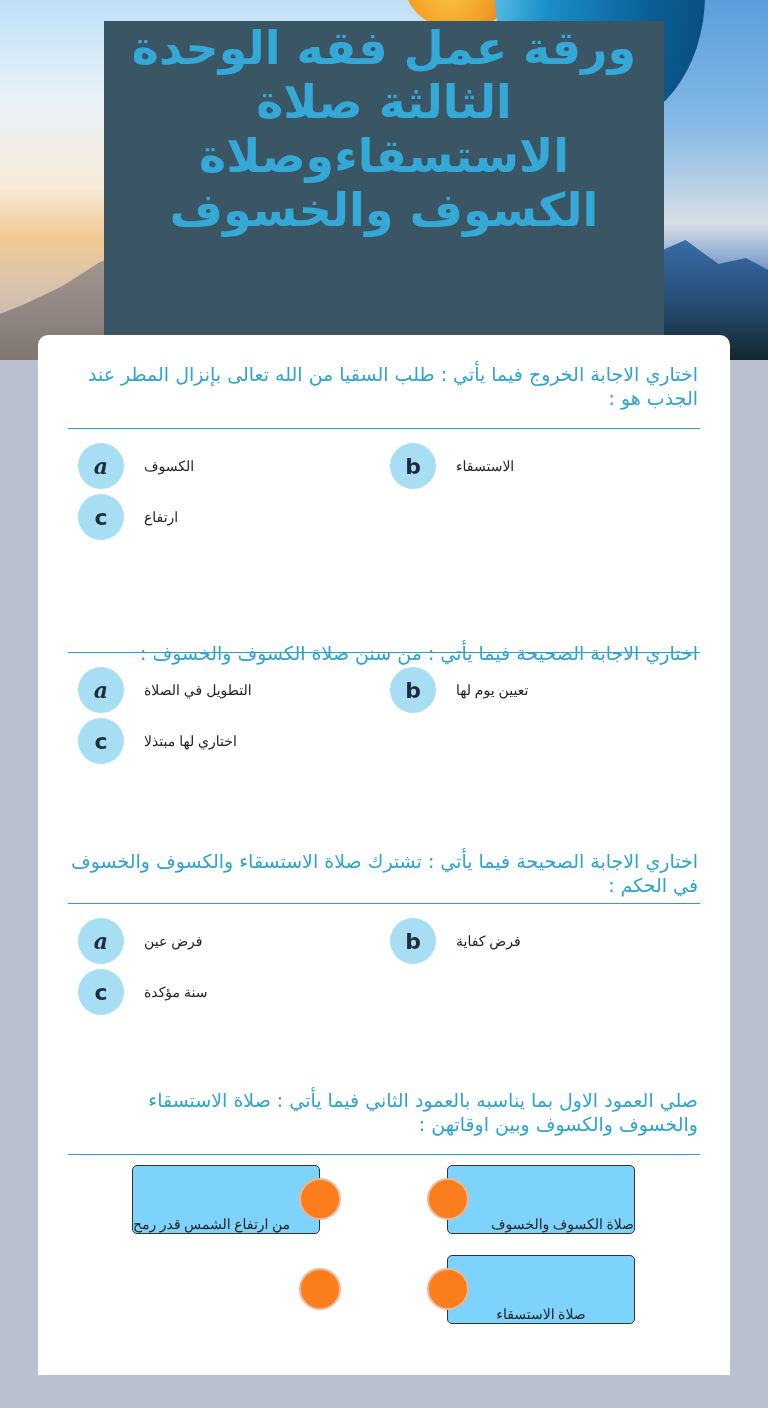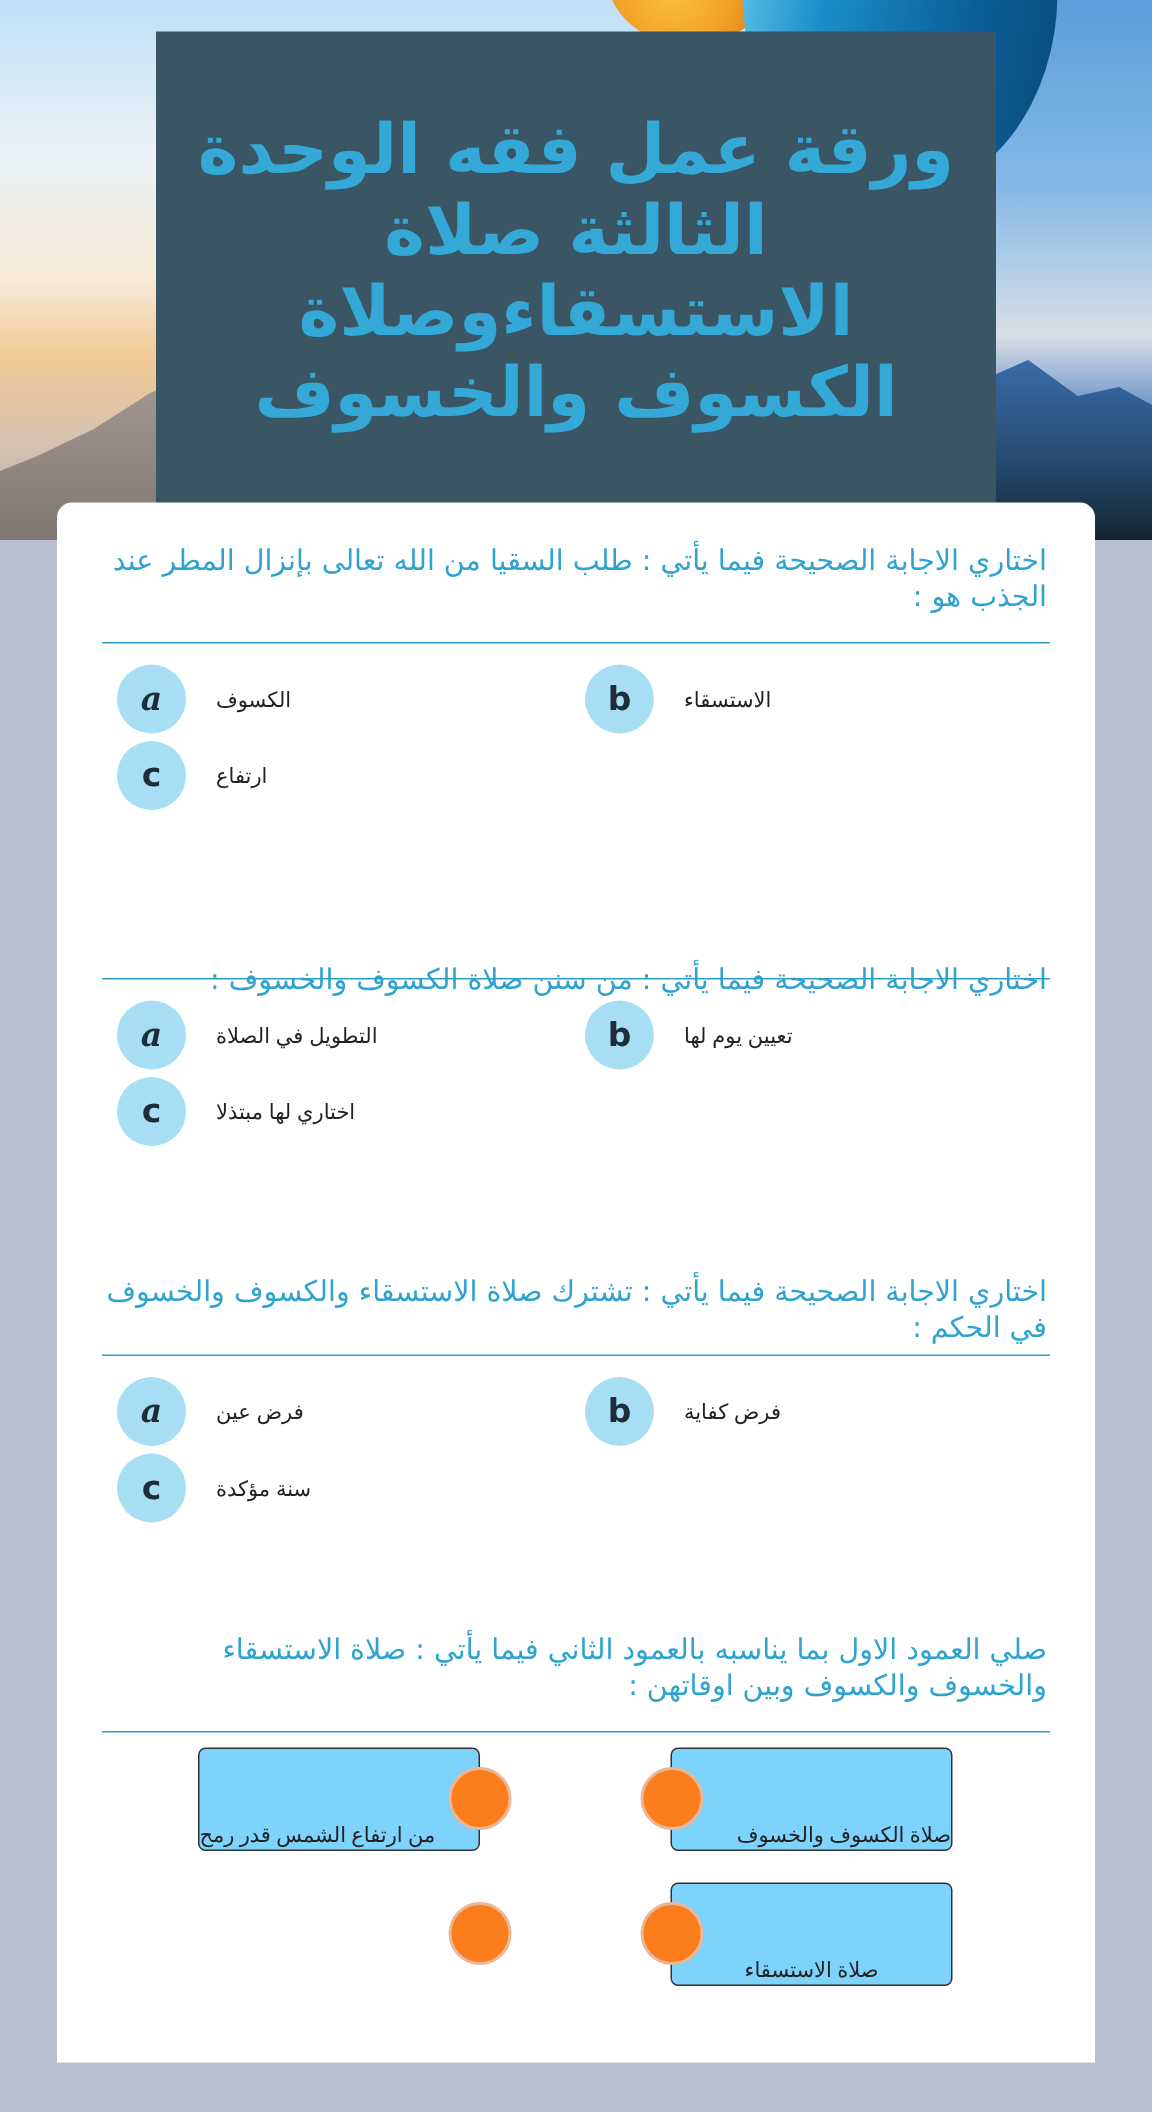--- a/index.html
+++ b/index.html
@@ -30,21 +30,21 @@
     position:absolute; left:405px; top:-60px; width:110px; height:90px; border-radius:50%;
     background: radial-gradient(circle at 40% 60%, #f9c23d 0%, #f3a126 45%, #c8661b 100%);
   }
   .hero .balloon-blue {
     position:absolute; left:495px; top:-140px; width:210px; height:270px; border-radius:50%;
     background: linear-gradient(100deg, #6fd0ef 0%, #1b8fc8 30%, #0b5f97 70%, #084a7a 100%);
   }
   .title-box {
     position:absolute; left:104px; top:21px; width:560px; height:318px;
     background:#3a5563;
-    display:flex; align-items:center; justify-content:center;
+    display:flex; align-items:flex-start; justify-content:center;
   }
   .title-text {
     direction:rtl; text-align:center; color:#34a8d6;
     font-family:"DejaVu Sans", sans-serif;
     font-size:46px; line-height:54px; padding:0 20px; margin:0;
   }
   .card {
     position:absolute; left:38px; top:335px; width:692px; height:1040px;
     background:#ffffff; border-radius:10px 10px 0 0;
   }
@@ -95,21 +95,21 @@
   <div class="balloon-blue"></div>
 </div>
 
 <div class="title-box">
   <h1 class="title-text">ورقة عمل فقه الوحدة الثالثة صلاة الاستسقاءوصلاة الكسوف والخسوف</h1>
 </div>
 
 <div class="card">
 
   <div class="question" style="top:27px;">
-    <p class="q-text">اختاري الاجابة الصحيحة فيما يأتي : طلب السقيا من الله تعالى بإنزال المطر عند الجذب هو :</p>
+    <p class="q-text">اختاري الاجابة الخروج فيما يأتي : طلب السقيا من الله تعالى بإنزال المطر عند الجذب هو :</p>
   </div>
   <div class="q-rule" style="top:93px; left:30px;"></div>
   <div class="opt" style="left:40px; top:108px;">
     <div class="badge a">a</div>
     <span class="label">الكسوف</span>
   </div>
   <div class="opt" style="left:352px; top:108px;">
     <div class="badge">b</div>
     <span class="label">الاستسقاء</span>
   </div>

